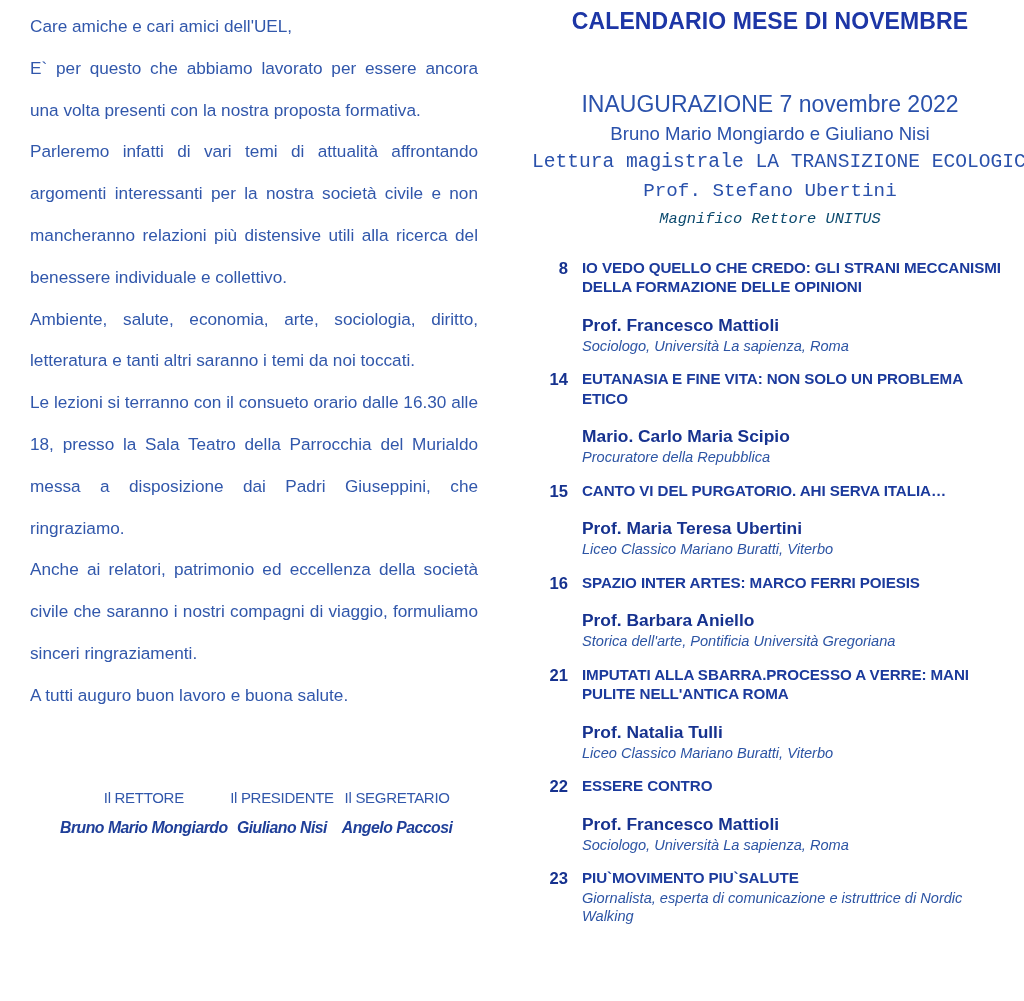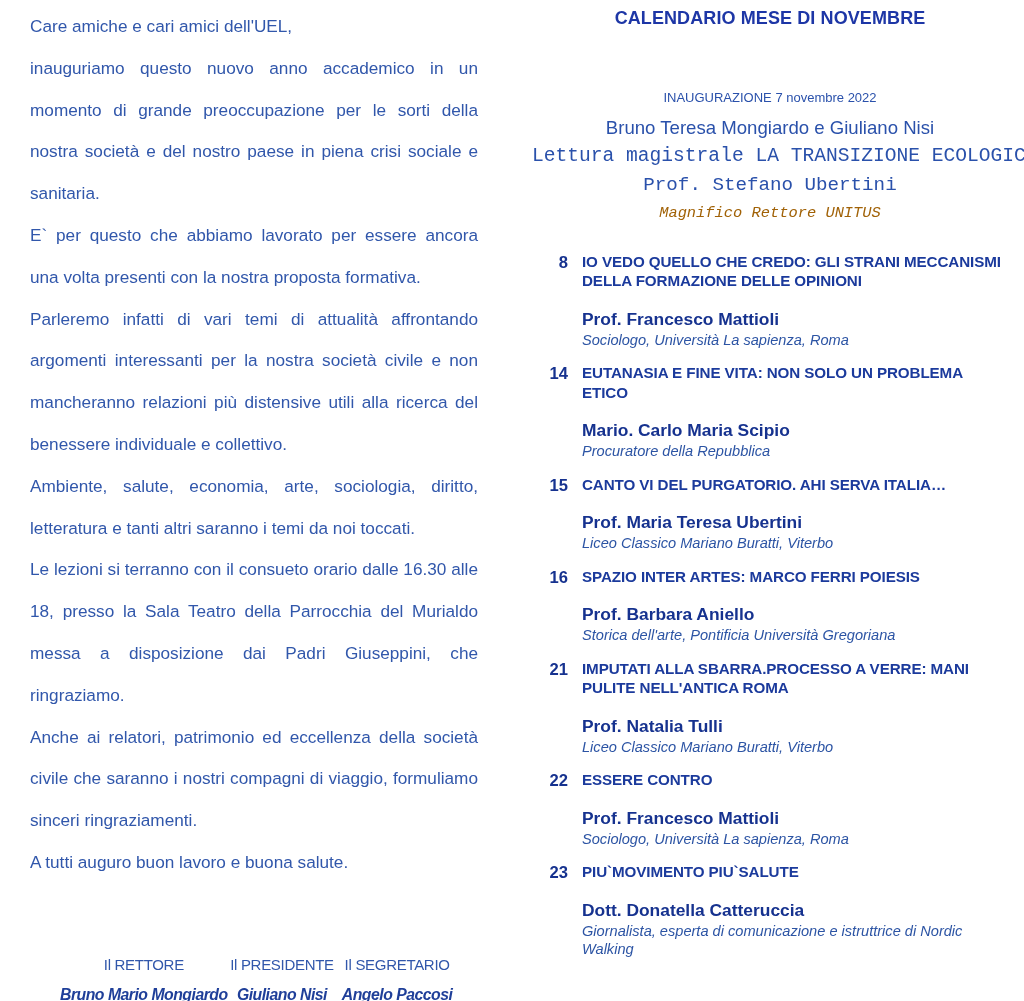--- a/index.html
+++ b/index.html
@@ -83,33 +83,33 @@
   
   .right-col {
     width: 508px;
     flex: 0 0 508px;
     box-sizing: border-box;
     padding: 8px 16px 0 16px;
   }
 
   .cal-title {
     text-align: center;
-    font-size: 18px;
+    font-size: 23px;
     font-weight: bold;
     color: #1d36a6;
     letter-spacing: 0.1px;
     margin: 0 0 0 0;
   }
 
   .inaug-block {
     text-align: center;
     margin-top: 54px;
   }
   .inaug-line1 {
-    font-size: 13px;
+    font-size: 23px;
     color: #2a51ab;
     line-height: 30px;
   }
   .inaug-line2 {
     font-size: 18.6px;
     color: #2a51ab;
     line-height: 29px;
   }
 
   .lettura-block {
@@ -123,21 +123,21 @@
     white-space: nowrap;
   }
   .lettura-speaker {
     font-size: 19.2px;
     color: #2a51ab;
     line-height: 29px;
   }
   .lettura-affil {
     font-size: 15.4px;
     font-style: italic;
-    color: #a16207;
+    color: #0c4a6e;
     line-height: 26px;
   }
 
   
   .entries {
     margin-top: 26px;
   }
   .entry {
     display: flex;
     align-items: flex-start;
@@ -183,23 +183,20 @@
 <body>
 
 <div class="page">
 
   <div class="left-col">
 
     <div class="para">
       <span class="lastline">Care amiche e cari amici dell'UEL,</span>
     </div>
 
-    <div class="para">
-      <span>inauguriamo questo nuovo anno accademico in un momento di grande preoccupazione per le sorti della nostra società e del nostro paese in piena crisi sociale e sanitaria.</span>
-    </div>
 
     <div class="para">
       <span>E` per questo che abbiamo lavorato per essere ancora una volta presenti con la nostra proposta formativa.</span>
     </div>
 
     <div class="para">
       <span>Parleremo infatti di vari temi di attualità affrontando argomenti interessanti per la nostra società civile e non mancheranno relazioni più distensive utili alla ricerca del benessere individuale e collettivo.</span>
     </div>
 
     <div class="para">
@@ -234,21 +231,21 @@
     </div>
 
   </div>
 
   <div class="right-col">
 
     <div class="cal-title">CALENDARIO MESE DI NOVEMBRE</div>
 
     <div class="inaug-block">
       <div class="inaug-line1">INAUGURAZIONE 7 novembre 2022</div>
-      <div class="inaug-line2">Bruno Teresa Mongiardo e Giuliano Nisi</div>
+      <div class="inaug-line2">Bruno Mario Mongiardo e Giuliano Nisi</div>
     </div>
 
     <div class="lettura-block">
       <div class="lettura-title">Lettura magistrale LA TRANSIZIONE ECOLOGICA</div>
       <div class="lettura-speaker">Prof. Stefano Ubertini</div>
       <div class="lettura-affil">Magnifico Rettore UNITUS</div>
     </div>
 
     <div class="entries">
 
@@ -303,21 +300,20 @@
           <div class="entry-title">ESSERE CONTRO</div>
           <div class="entry-speaker">Prof. Francesco Mattioli</div>
           <div class="entry-affil">Sociologo, Università La sapienza, Roma</div>
         </div>
       </div>
 
       <div class="entry">
         <div class="entry-day">23</div>
         <div class="entry-body">
           <div class="entry-title">PIU`MOVIMENTO PIU`SALUTE</div>
-          <div class="entry-speaker">Dott. Donatella Catteruccia</div>
           <div class="entry-affil">Giornalista, esperta di comunicazione e istruttrice di Nordic Walking</div>
         </div>
       </div>
 
     </div>
   </div>
 
 </div>
 
 </body></html>

